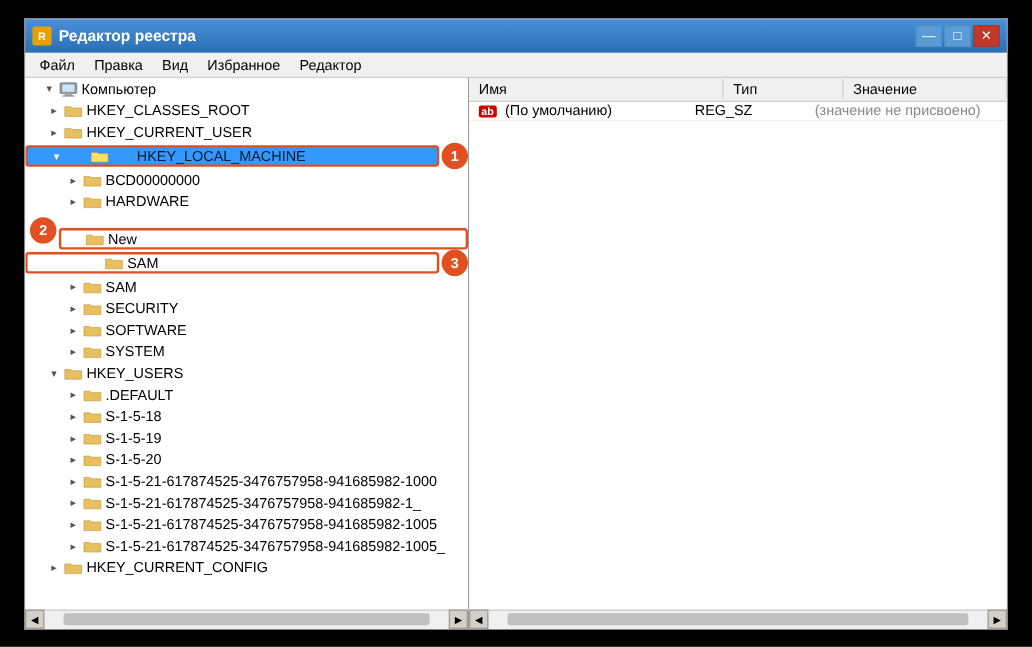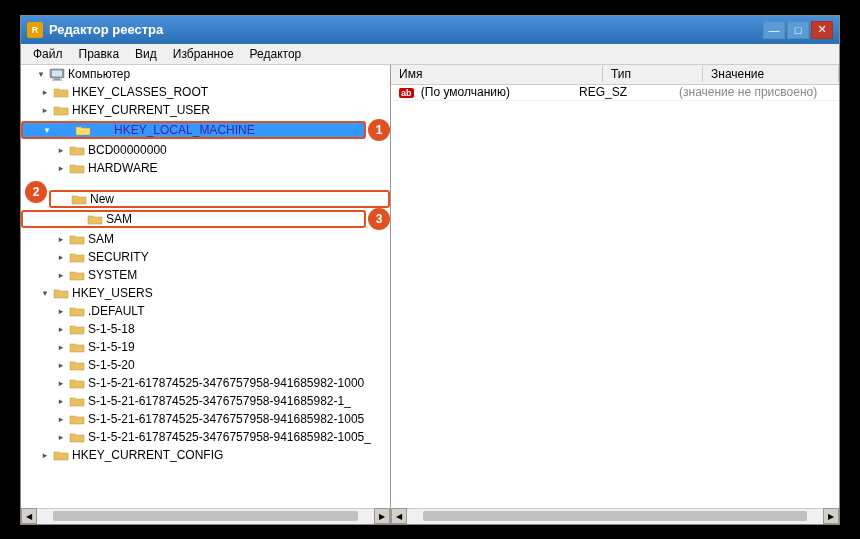--- a/index.html
+++ b/index.html
@@ -113,21 +113,21 @@
 
     .tree-item {
       display: flex;
       align-items: center;
       height: 18px;
       padding-right: 4px;
       cursor: pointer;
       white-space: nowrap;
       user-select: none;
     }
-    .tree-item.selected { background: #3399ff; color: #4c1d95; gap: 20px; }
+    .tree-item.selected { background: #3399ff; color: #0f172a; gap: 20px; }
     .tree-item.selected .folder-icon { color: #ffe066; }
 
     .expander {
       width: 16px;
       height: 16px;
       display: flex;
       align-items: center;
       justify-content: center;
       font-size: 9px;
       color: #555;
@@ -401,20 +401,29 @@
       <div class="tree-item indent-2">
         <div class="expander collapsed"></div>
         <div class="folder-icon">
           <svg viewBox="0 0 16 14" fill="none">
             <path d="M1 4 L1 12 L15 12 L15 5 L7 5 L6 4 Z" fill="#e8c060" stroke="#c09030" stroke-width="0.5"></path>
           </svg>
         </div>
         <span class="item-label">SECURITY</span>
       </div>
 
+      <div class="tree-item indent-2">
+        <div class="expander collapsed"></div>
+        <div class="folder-icon">
+          <svg viewBox="0 0 16 14" fill="none">
+            <path d="M1 4 L1 12 L15 12 L15 5 L7 5 L6 4 Z" fill="#e8c060" stroke="#c09030" stroke-width="0.5"></path>
+          </svg>
+        </div>
+        <span class="item-label">SOFTWARE</span>
+      </div>
 
       <div class="tree-item indent-2">
         <div class="expander collapsed"></div>
         <div class="folder-icon">
           <svg viewBox="0 0 16 14" fill="none">
             <path d="M1 4 L1 12 L15 12 L15 5 L7 5 L6 4 Z" fill="#e8c060" stroke="#c09030" stroke-width="0.5"></path>
           </svg>
         </div>
         <span class="item-label">SYSTEM</span>
       </div>

